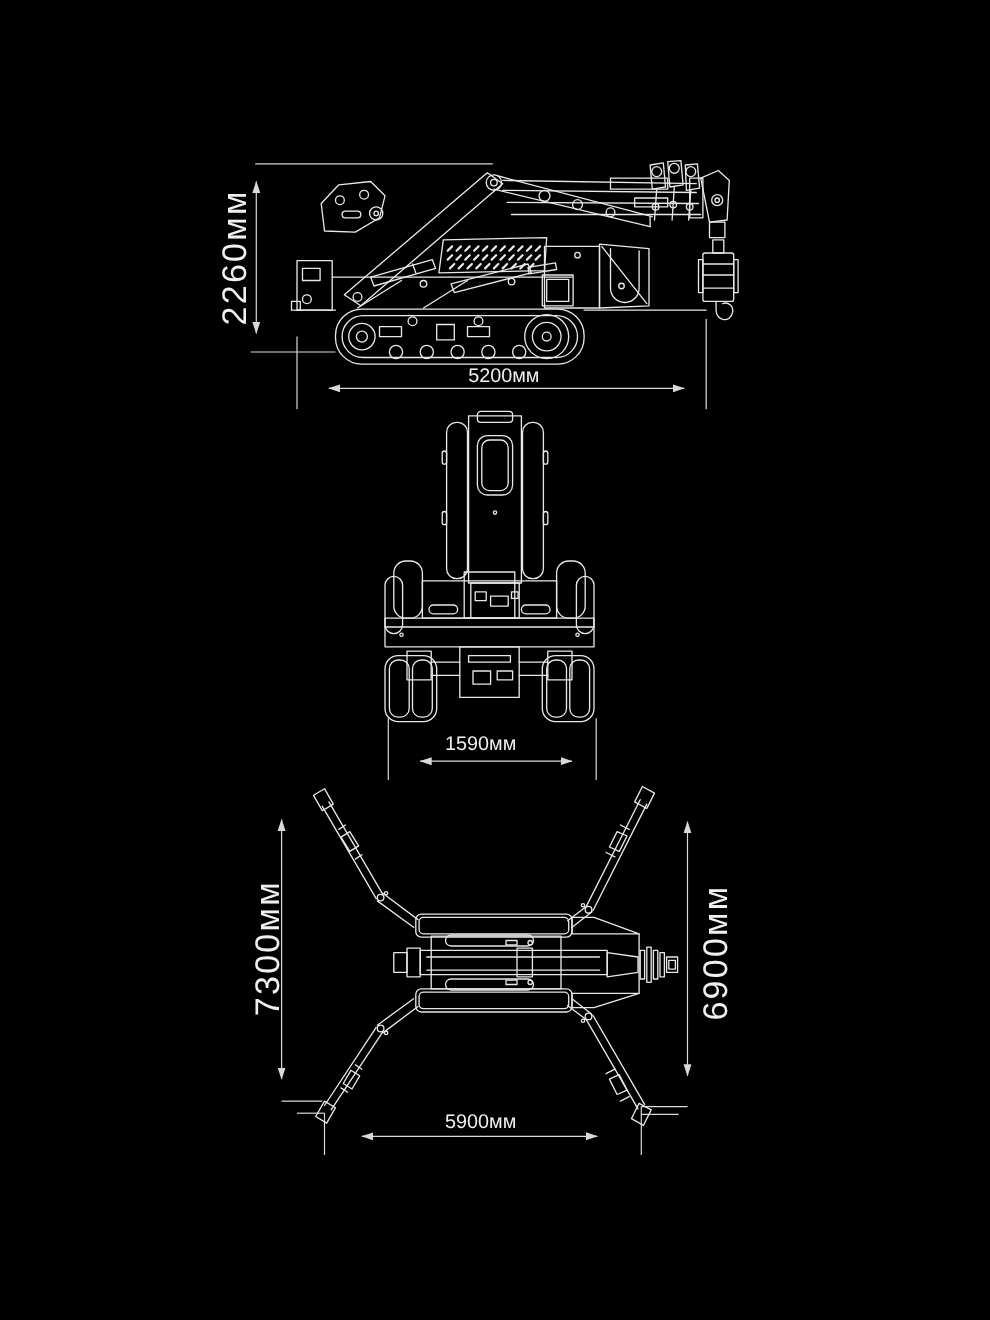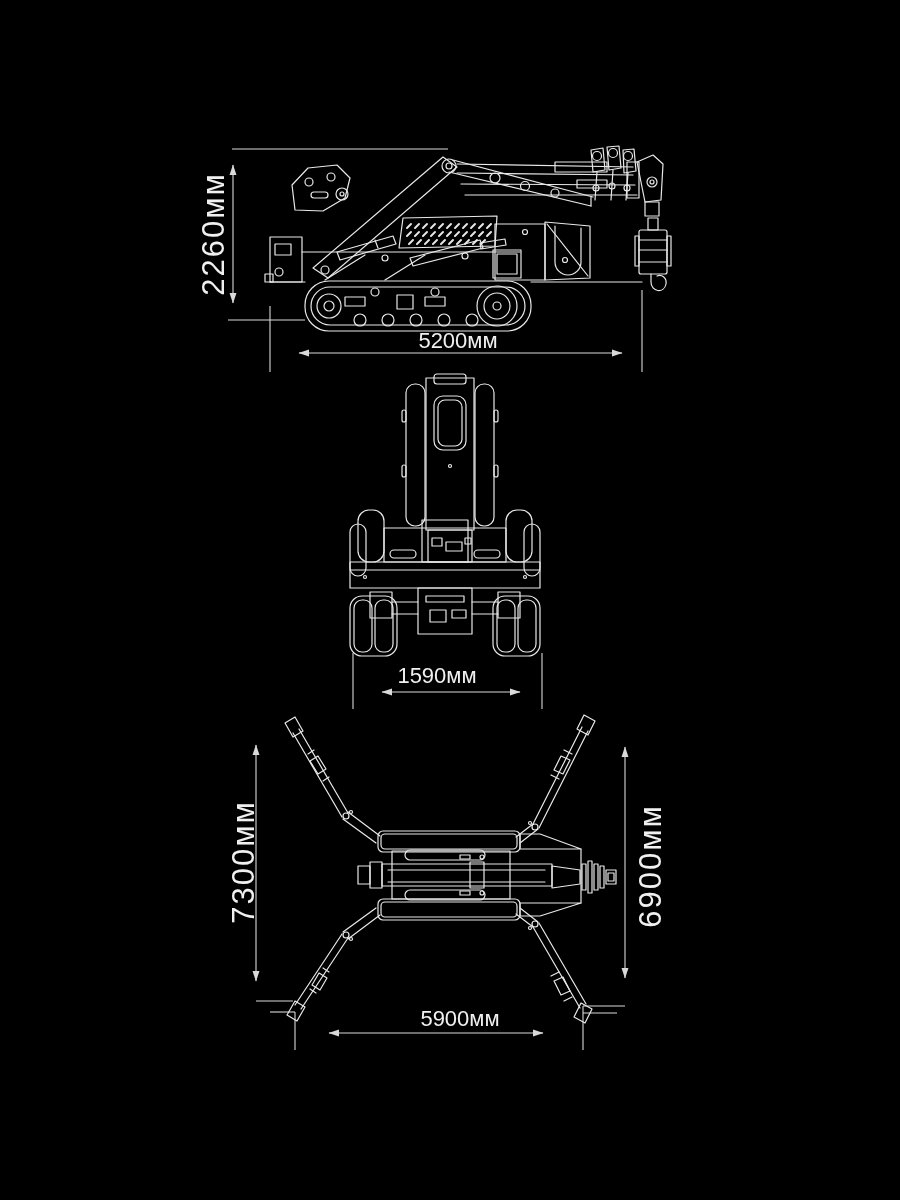--- a/index.html
+++ b/index.html
@@ -1,21 +1,21 @@
 <!DOCTYPE html>
 <html><head>
 <meta charset="utf-8">
 <style>
   html,body{margin:0;padding:0;background:#000;}
   #canvas{position:relative;width:900px;height:1200px;background:#000000;overflow:hidden;
           font-family:"Liberation Sans","DejaVu Sans",sans-serif;}
   svg.view{position:absolute;overflow:visible;}
   .ln{stroke:#e8e8e8;stroke-width:1.2;fill:none;stroke-linejoin:round;stroke-linecap:round;}
   .dim{stroke:#d9d9d9;stroke-width:1.1;fill:none;stroke-linecap:butt;}
-  .lbl{position:absolute;color:#f0f0f0;font-size:22px;white-space:nowrap;
+  .lbl{position:absolute;color:#f0f0f0;font-size:18px;white-space:nowrap;
        transform:translate(-50%,-50%);line-height:1;}
   .lbl.vert{transform:translate(-50%,-50%) rotate(-90deg);font-size:31px;letter-spacing:2px;}
 </style>
 </head>
 <body>
 
 <div id="canvas">
 
   <svg width="0" height="0" style="position:absolute" aria-hidden="true">
     <defs>
@@ -349,15 +349,15 @@
   <div class="lbl vert" style="left:213px;top:234px">2260мм</div>
 
   <div class="lbl" style="left:458px;top:341px">5200мм</div>
 
   <div class="lbl" style="left:437px;top:676px">1590мм</div>
 
   <div class="lbl vert" style="left:243px;top:862px">7300мм</div>
 
   <div class="lbl vert" style="left:650px;top:866px">6900мм</div>
 
-  <div class="lbl" style="left:460px;top:1019px">5900мм</div>
+  <div class="lbl" style="left:437px;top:1019px">5900мм</div>
 
 </div>
 
 </body></html>

